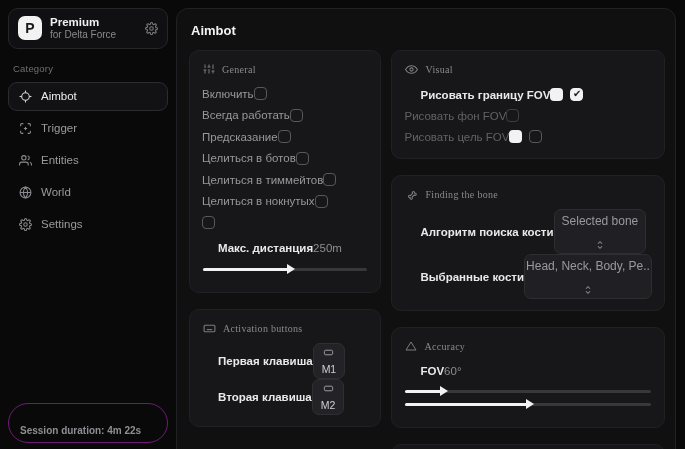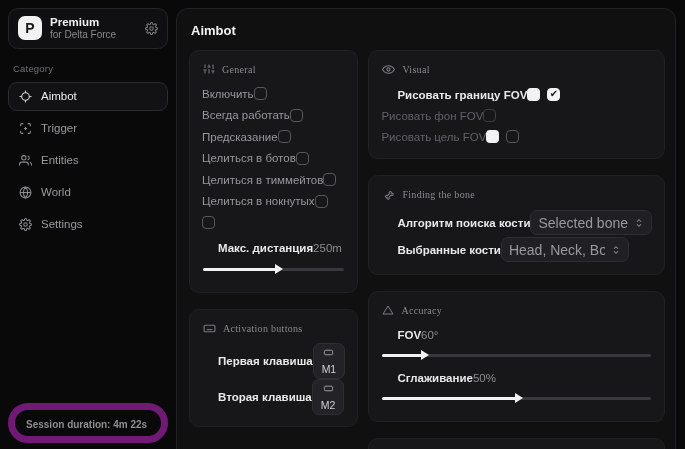--- a/index.html
+++ b/index.html
@@ -12,21 +12,21 @@
   .logo { width:24px; height:24px; border-radius:7px; background:#f2f2f2; color:#1a1a1a; font-weight:bold; font-size:14px; display:flex; align-items:center; justify-content:center; }
   .brand-txt { flex:1; line-height:1.15; }
   .brand-title { font-size:11.5px; font-weight:bold; color:#f0f0f0; }
   .brand-sub { font-size:10px; color:#8a8a8d; }
   .gear-btn { color:#7d7d80; display:flex; cursor:pointer; }
   .cat-label { font-size:9.5px; color:#707073; margin:14px 0 8px 5px; letter-spacing:.2px; }
   .nav-item { display:flex; align-items:center; gap:9px; padding:7px 10px; border-radius:9px; margin-bottom:3px; color:#9a9a9e; font-size:11.5px; cursor:pointer; border:1px solid transparent; }
   .nav-item.active { border-color:#2b2b30; background:#121215; color:#ececec; }
   .nav-item .ic { display:flex; color:#8b8b8f; }
   .nav-item.active .ic { color:#d8d8d8; }
-  .session-card { position:absolute; left:8px; bottom:6px; width:160px; height:40px; border:7px solid #701a75; border-radius:20px; display:flex; align-items:flex-end; padding:6px 11px; }
+  .session-card { position:absolute; left:8px; bottom:6px; width:160px; height:40px; border:1px solid #701a75; border-radius:20px; display:flex; align-items:flex-end; padding:6px 11px; }
   .session-txt { font-size:10px; color:#8f8f93; font-weight:bold; }
 
   
   .main { position:absolute; left:176px; top:8px; width:500px; height:460px; background:#101011; border:1px solid #222226; border-radius:12px; padding:12px 10px 10px 12px; }
   .page-title { font-size:13px; font-weight:bold; color:#f3f3f3; margin:2px 0 12px 2px; }
   .cols { display:flex; gap:10px; }
   .col { flex:1; display:flex; flex-direction:column; gap:16px; }
 
   .card { background:#17171a; border:1px solid #212125; border-radius:10px; padding:9px 12px 11px; }
   .card-head { display:flex; align-items:center; gap:7px; font-family:Liberation Serif, serif; font-size:10px; color:#8a8a8e; margin:3px 0 8px 1px; letter-spacing:.3px; }
@@ -45,21 +45,21 @@
   .swatch { width:13px; height:13px; border-radius:4px; background:#f2f2f2; margin-right:7px; flex:0 0 auto; cursor:pointer; }
   .ctrl-group { display:flex; align-items:center; }
 
   .slider { position:relative; height:3px; background:#38383c; border-radius:2px; margin:9px 1px 10px; cursor:pointer; }
   .slider .fill { position:absolute; left:0; top:0; height:3px; background:#f2f2f2; border-radius:2px; }
   .slider .thumb { position:absolute; top:-4px; width:0; height:0; border-left:8px solid #f2f2f2; border-top:5.5px solid transparent; border-bottom:5.5px solid transparent; transform:translateX(-2px); }
 
   .key-badge { display:flex; align-items:center; gap:5px; background:#232327; border:1px solid #2e2e33; border-radius:7px; padding:3px 8px; font-size:10.5px; color:#cfcfd2; cursor:pointer;flex-direction:column; }
   .key-badge .ic { display:flex; color:#a8a8ac; }
 
-  .dropdown { display:flex; align-items:center; gap:6px; background:#202024; border:1px solid #2d2d32; border-radius:7px; padding:3.5px 7px; font-size:14px; color:#9a9a9e; max-width:128px; cursor:pointer; }
+  .dropdown { display:flex; align-items:center; gap:12px; background:#202024; border:1px solid #2d2d32; border-radius:7px; padding:3.5px 7px; font-size:12px; color:#9a9a9e; max-width:128px; cursor:pointer;flex-direction:column; }
   .dropdown .dd-val { white-space:nowrap; overflow:hidden; }
   .dropdown .ic { display:flex; color:#8a8a8e; flex:0 0 auto; }
 
   .mt2 { margin-top:2px; } .mt4 { margin-top:4px; }
   .toggle-rows .row { height:21.5px; }
 </style>
 </head>
 <body>
 
 <div class="sidebar">
@@ -315,24 +315,20 @@
           <span>Accuracy</span>
         </div>
         <div class="row">
           <span class="row-label strong">FOV</span>
           <span class="row-val">60°</span>
         </div>
         <div class="slider">
           <div class="fill" style="width: 15%;"></div>
           <div class="thumb" style="left: 15%;"></div>
         </div>
-        <div class="row mt2">
-          <span class="row-label strong">Сглаживание</span>
-          <span class="row-val">50%</span>
-        </div>
         <div class="slider">
           <div class="fill" style="width: 50%;"></div>
           <div class="thumb" style="left: 50%;"></div>
         </div>
       </div>
 
       <div class="card">
         
         
         

